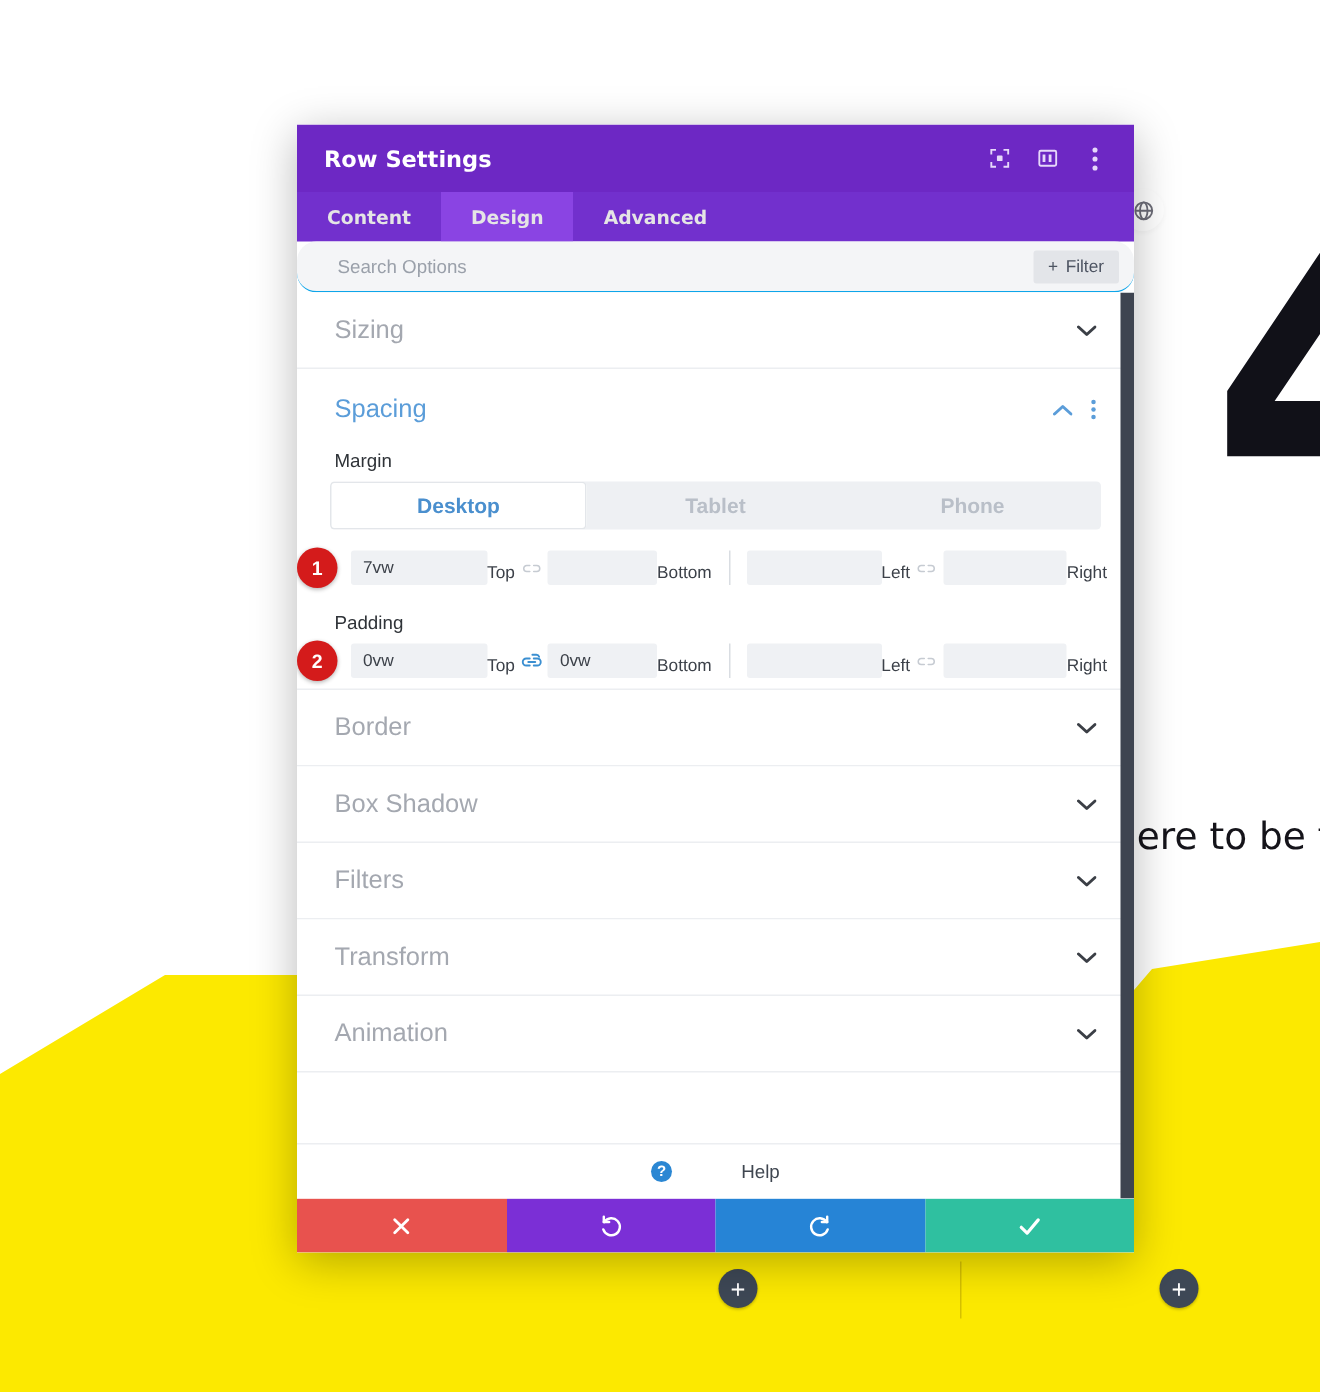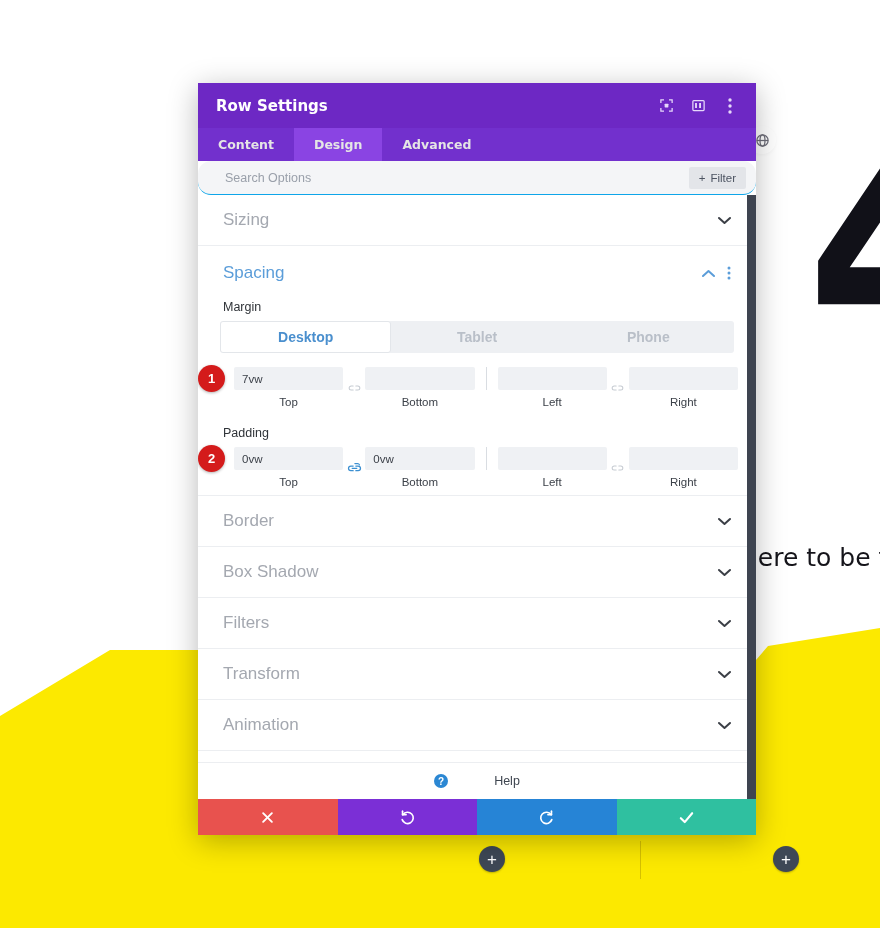--- a/index.html
+++ b/index.html
@@ -190,21 +190,21 @@
     border-radius:3px;
   }
 
   .spacing-row{
     position:relative;
     display:flex;align-items:flex-start;
     padding:0 18px 0 22px;
     margin-top:14px;
   }
   .spacing-group{display:flex;align-items:center;flex:1;}
-  .sp-cell{display:flex;flex-direction:column;align-items:center;flex:1;}
+  .sp-cell{display:flex;flex-direction:row;align-items:center;flex:1;}
   .sp-input{
     width:100%;height:23px;
     background:#eff1f4;border:none;border-radius:2px;
     font-size:11.5px;color:#3c4149;
     padding:0 8px;box-sizing:border-box;outline:none;
     font-family:"Liberation Sans", sans-serif;
   }
   .sp-input::placeholder{color:transparent;}
   .sp-caption{
     font-size:11.5px;color:#3c4149;margin-top:6px;

